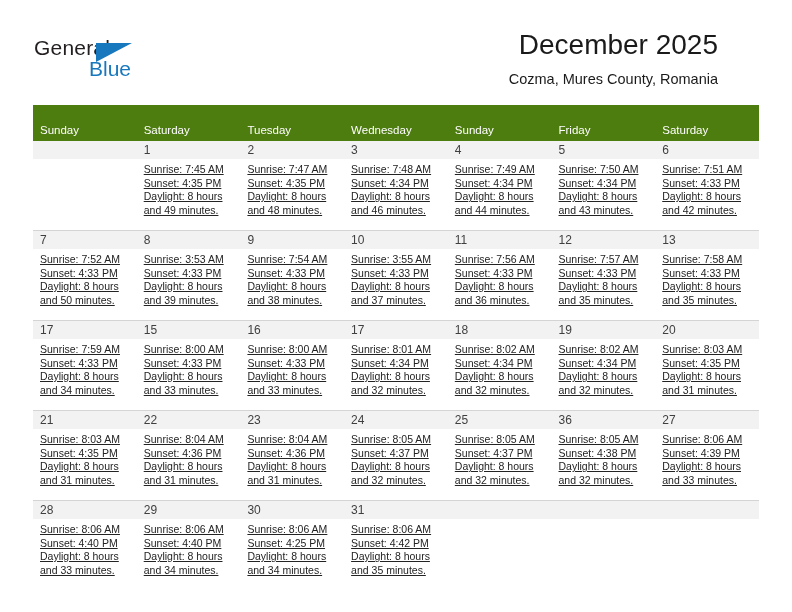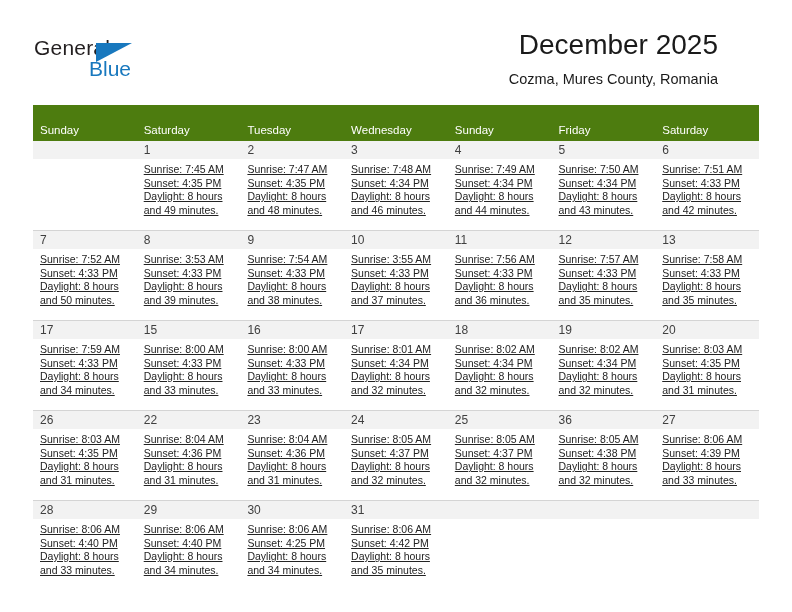--- a/index.html
+++ b/index.html
@@ -407,21 +407,21 @@
                 <div>Sunset: 4:35 PM</div>
                 <div>Daylight: 8 hours</div>
                 <div>and 31 minutes.</div>
               </div>
             </div>
           </td>
         </tr>
         <tr class="weekrow">
           <td>
             <div class="cell">
-              <div class="daynum">26</div>
+              <div class="daynum">21</div>
               <div class="info">
                 <div>Sunrise: 8:03 AM</div>
                 <div>Sunset: 4:35 PM</div>
                 <div>Daylight: 8 hours</div>
                 <div>and 31 minutes.</div>
               </div>
             </div>
           </td>
           <td>
             <div class="cell">

